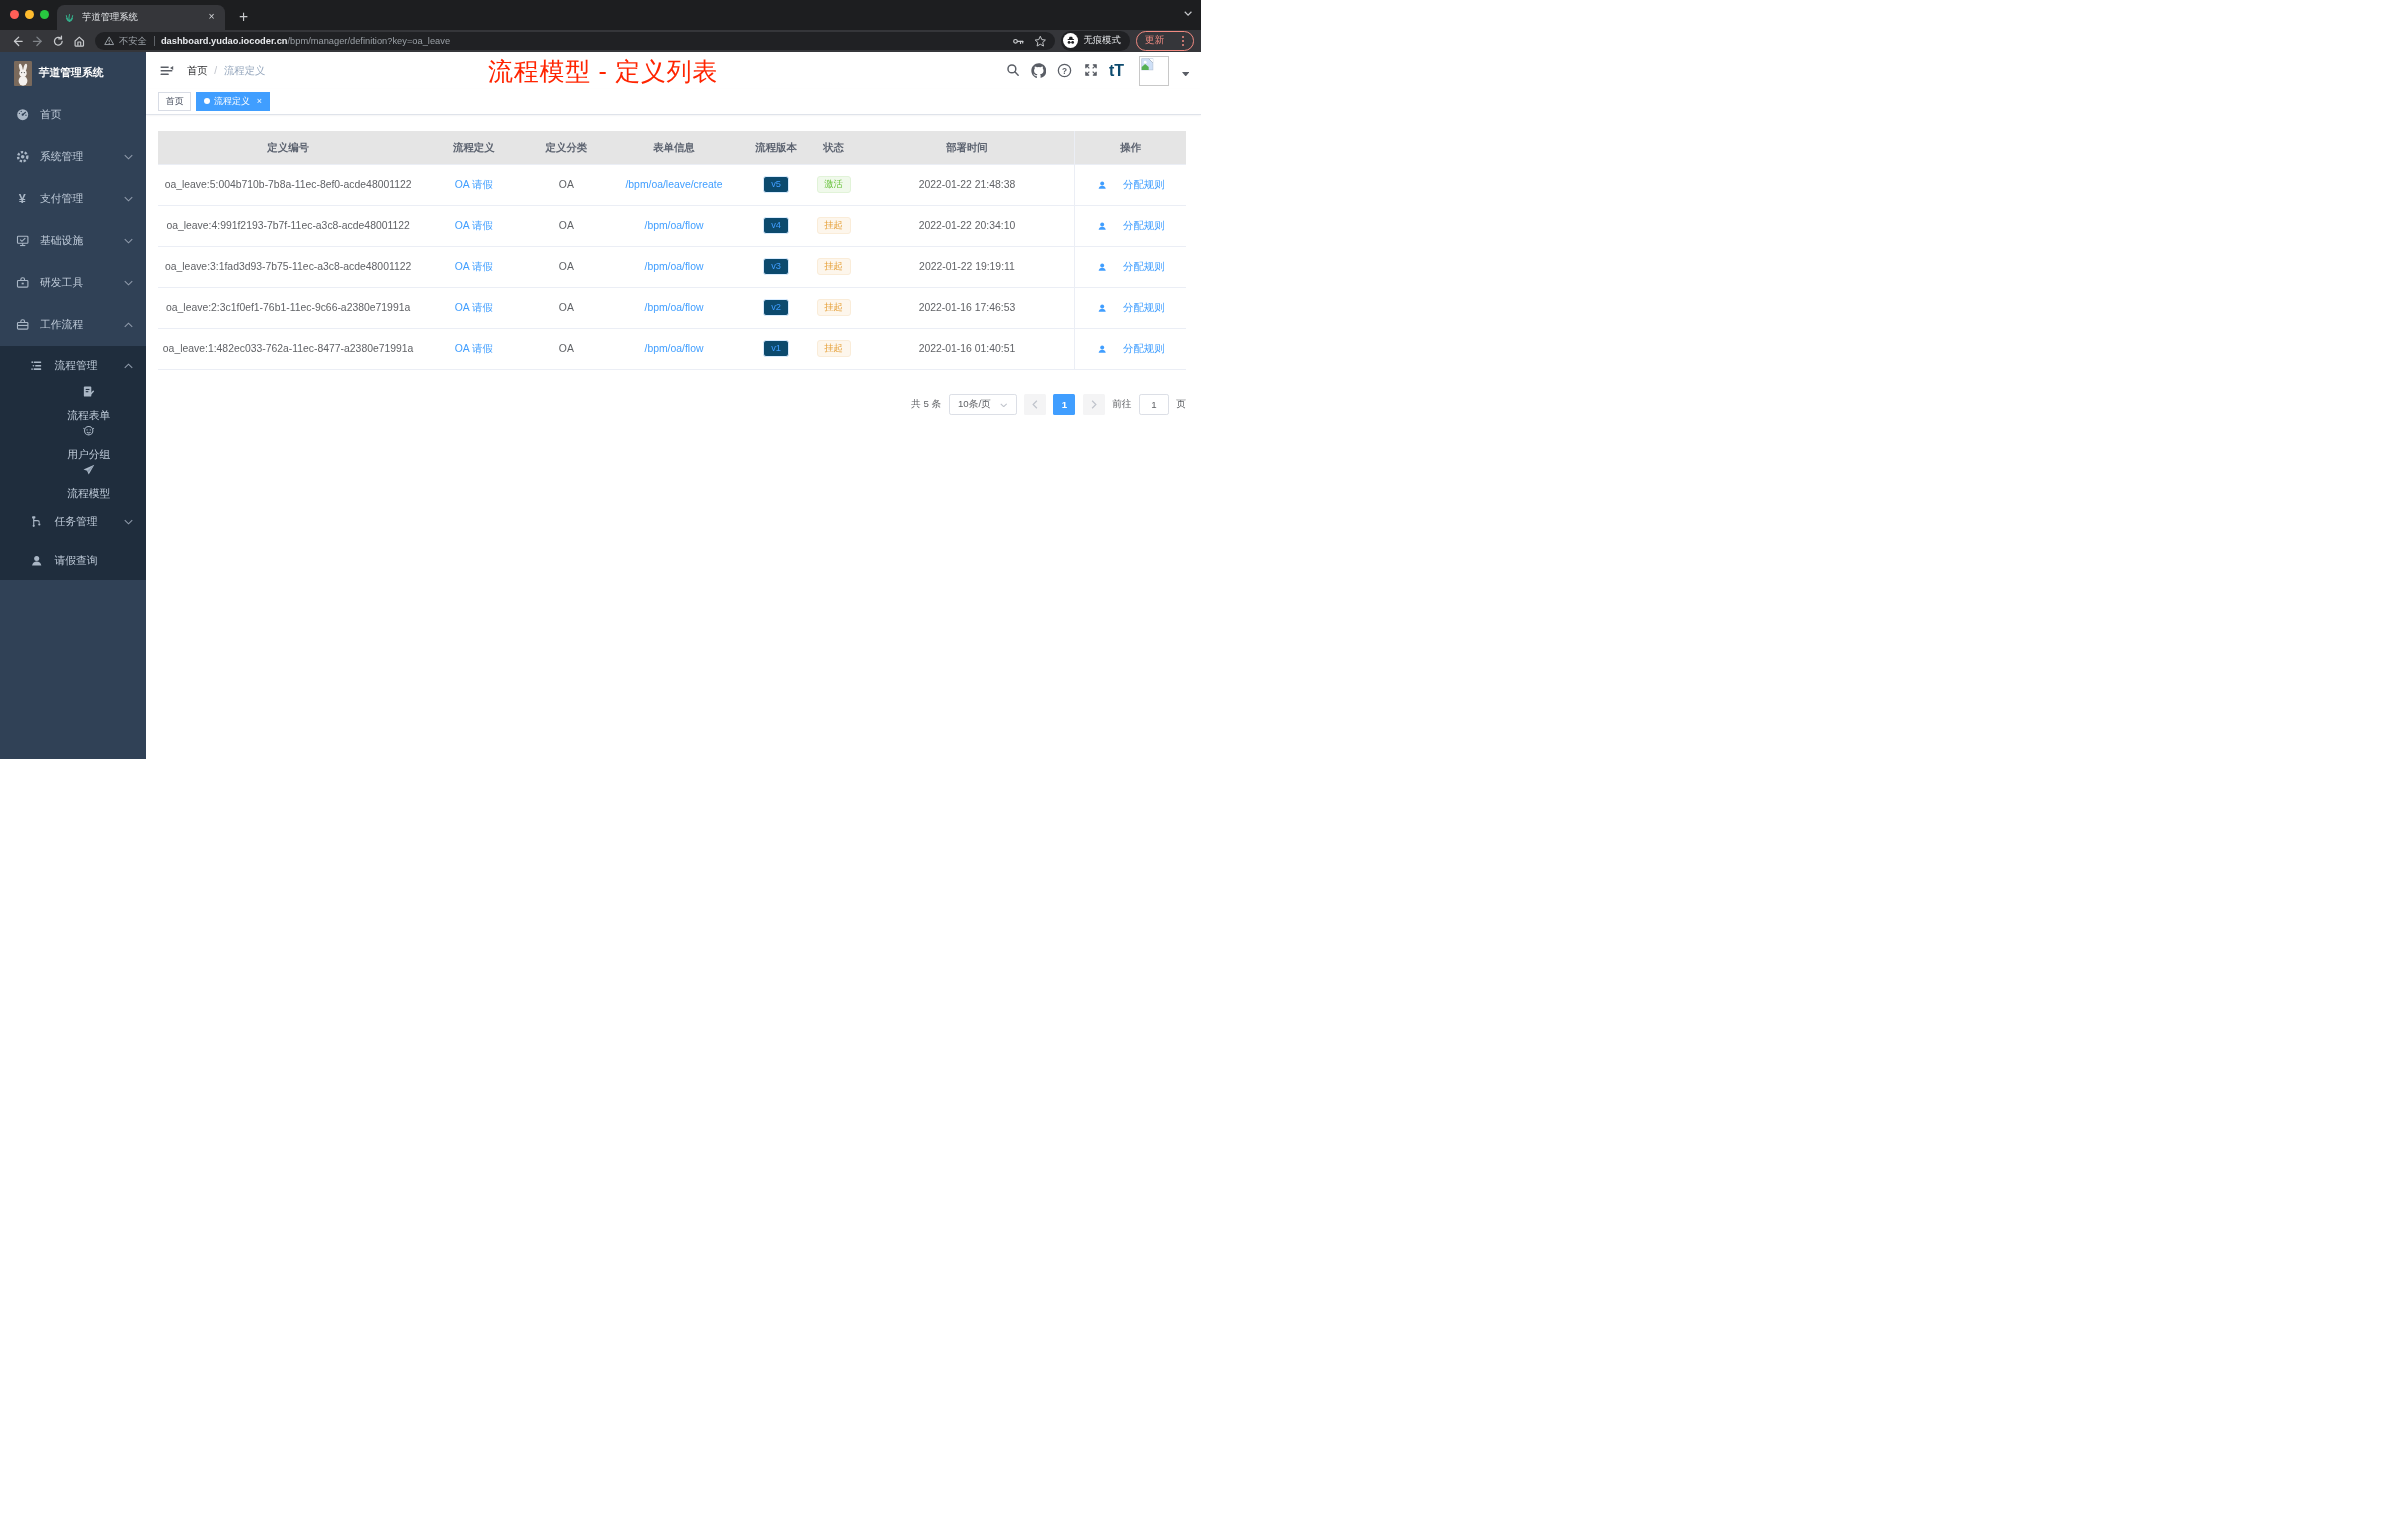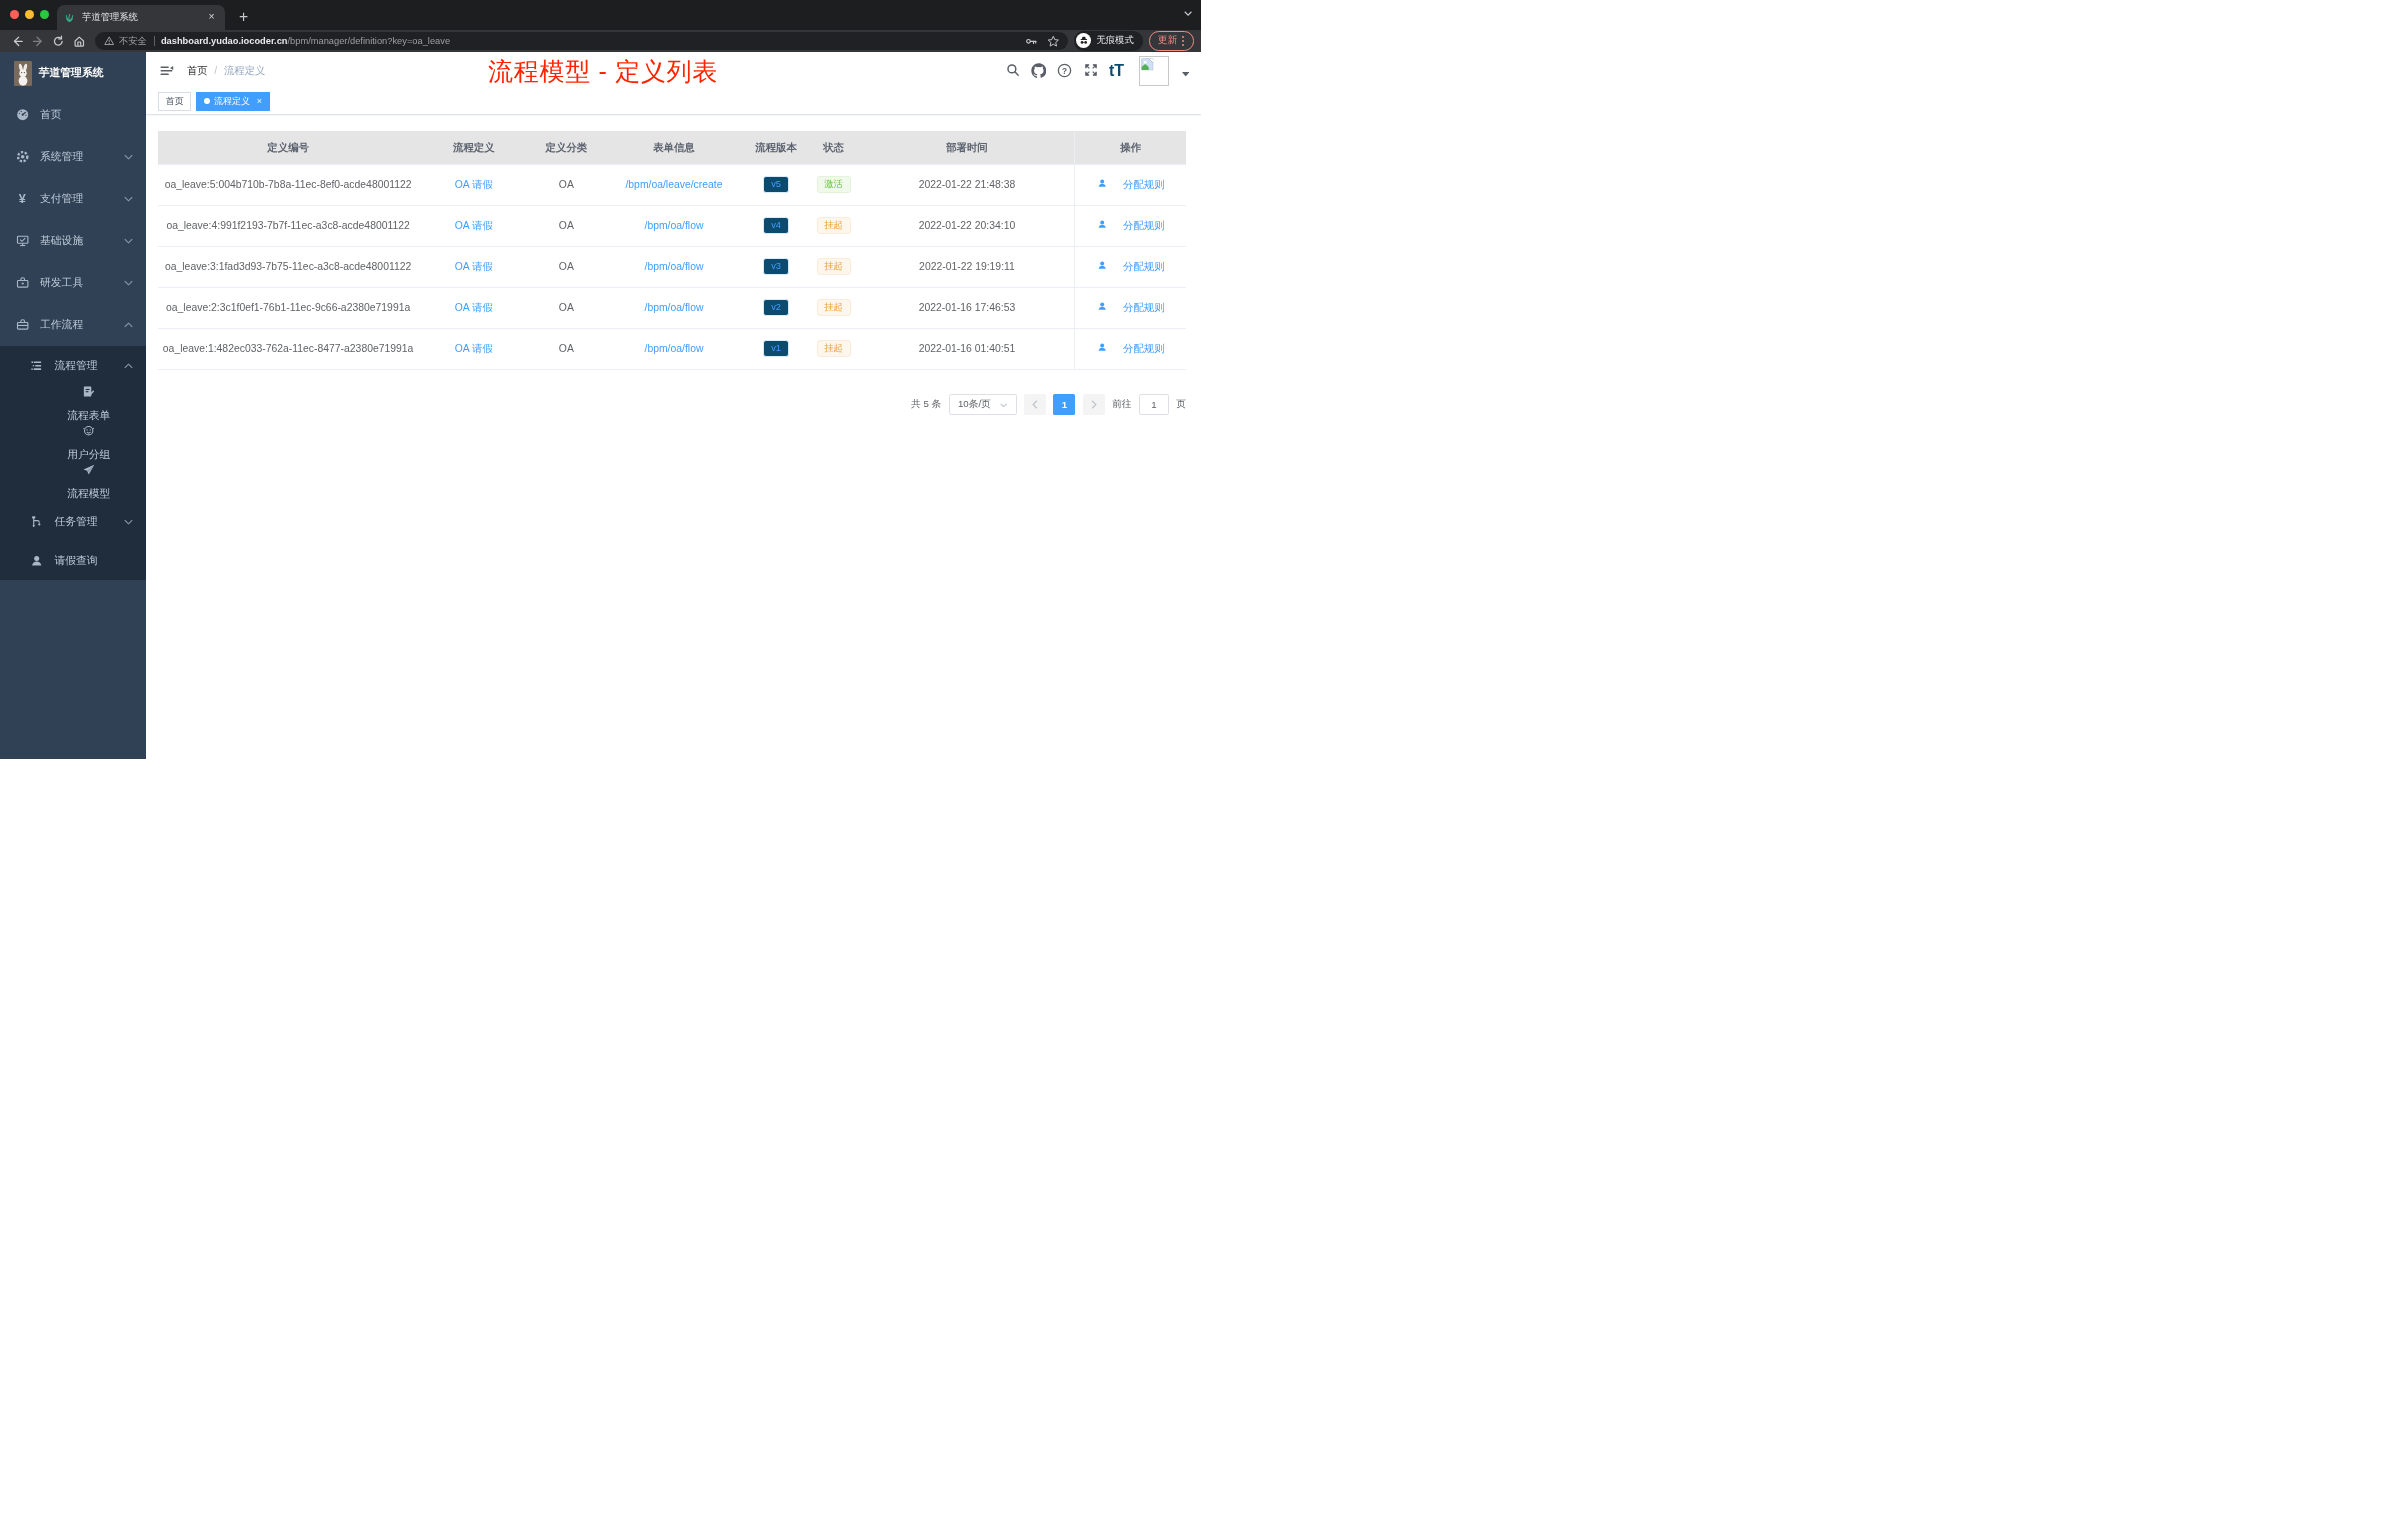--- a/index.html
+++ b/index.html
@@ -26,21 +26,21 @@
           display:flex; align-items:center; padding:0 9px; font-size:9.3px; white-space:nowrap; overflow:hidden; }
   .addr .sec { color:#9aa0a6; margin-left:4.5px; }
   .addr .vsep { width:0.7px; height:10.4px; background:#5f6368; margin:0 6.7px; }
   .addr .domain { color:#e8eaed; font-weight:700; }
   .addr .path { color:#9aa0a6; }
   .addr-right { margin-left:auto; display:flex; align-items:center; gap:9px; }
   .incog { height:19.3px; margin:0 6px; background:#202124; border-radius:9.7px; display:flex; align-items:center;
            gap:5.2px; padding:0 9px 0 2.2px; color:#e8eaed; font-size:9.3px; white-space:nowrap; }
   .incog-circle { width:15px; height:15px; border-radius:50%; background:#fff; display:flex; align-items:center; justify-content:center; }
   .update-pill { height:19.3px; border:1.1px solid #f28b82; border-radius:9.7px; color:#f28b82;
-                 display:flex; align-items:center; gap:5px; padding:0 8.2px; font-size:9.7px; white-space:nowrap; }
+                 display:flex; align-items:center; gap:18px; padding:0 8.2px; font-size:9.7px; white-space:nowrap; }
   .dots { display:flex; flex-direction:column; gap:1.9px; }
   .dots i { width:2.2px; height:2.2px; border-radius:50%; background:#f28b82; }
 
   
   .app { display:flex; height:707px; }
   .sidebar { width:146px; flex-shrink:0; background:#304156; overflow:hidden; }
   .logo-row { height:42px; display:flex; align-items:center; padding-left:14px; gap:6.7px; }
   .logo-img { width:18px; height:25px; border-radius:1.5px; background:#7a6a5c; overflow:hidden; flex-shrink:0; }
   .logo-title { color:#fff; font-weight:700; font-size:10.8px; white-space:nowrap; }
   .menu-item { height:42px; display:flex; align-items:center; padding:0 13.4px 0 15.6px; gap:11px;
@@ -81,21 +81,21 @@
   th { height:33px; background:#e5e5e5; color:#5c6370; font-size:10.4px; font-weight:700;
        text-align:center; border-bottom:0.7px solid #ebeef5; white-space:nowrap; }
   td { height:41px; color:#606266; font-size:10.4px; text-align:center; border-bottom:0.7px solid #ebeef5;
        white-space:nowrap; overflow:hidden; }
   th.opcol, td.opcol { border-left:0.7px solid #ebeef5; }
   .link { color:#409eff; text-decoration:none; cursor:pointer; }
   .badge { display:inline-block; padding:3px 6.7px; border-radius:3px; font-size:9.3px; line-height:1; border:0.7px solid transparent; }
   .ver { background:#0c4a6e; border-color:#d9ecff; color:#409eff; }
   .success { background:#f0f9eb; border-color:#e1f3d8; color:#67c23a; }
   .warning { background:#fdf6ec; border-color:#faecd8; color:#e6a23c; }
-  .action-link { display:inline-flex; align-items:flex-start; gap:16px; color:#409eff; cursor:pointer; }
+  .action-link { display:inline-flex; align-items:center; gap:16px; color:#409eff; cursor:pointer; }
 
   .pagination { width:1028px; margin-top:24.5px; display:flex; justify-content:flex-end; align-items:center;
                 gap:7.4px; font-size:9.7px; color:#606266; }
   .psize { width:68px; height:21px; border:0.7px solid #dcdfe6; border-radius:2.2px; background:#fff;
            display:flex; align-items:center; justify-content:center; gap:9px; cursor:pointer; }
   .pbtn { width:22px; height:21px; background:#f4f4f5; border-radius:1.5px; display:flex; align-items:center;
           justify-content:center; color:#c0c4cc; cursor:default; }
   .pnum { width:22px; height:21px; background:#409eff; border-radius:1.5px; color:#fff; font-weight:700;
           display:flex; align-items:center; justify-content:center; cursor:pointer; }
   .goto-input { width:30px; height:21px; border:0.7px solid #dcdfe6; border-radius:2.2px; text-align:center;

